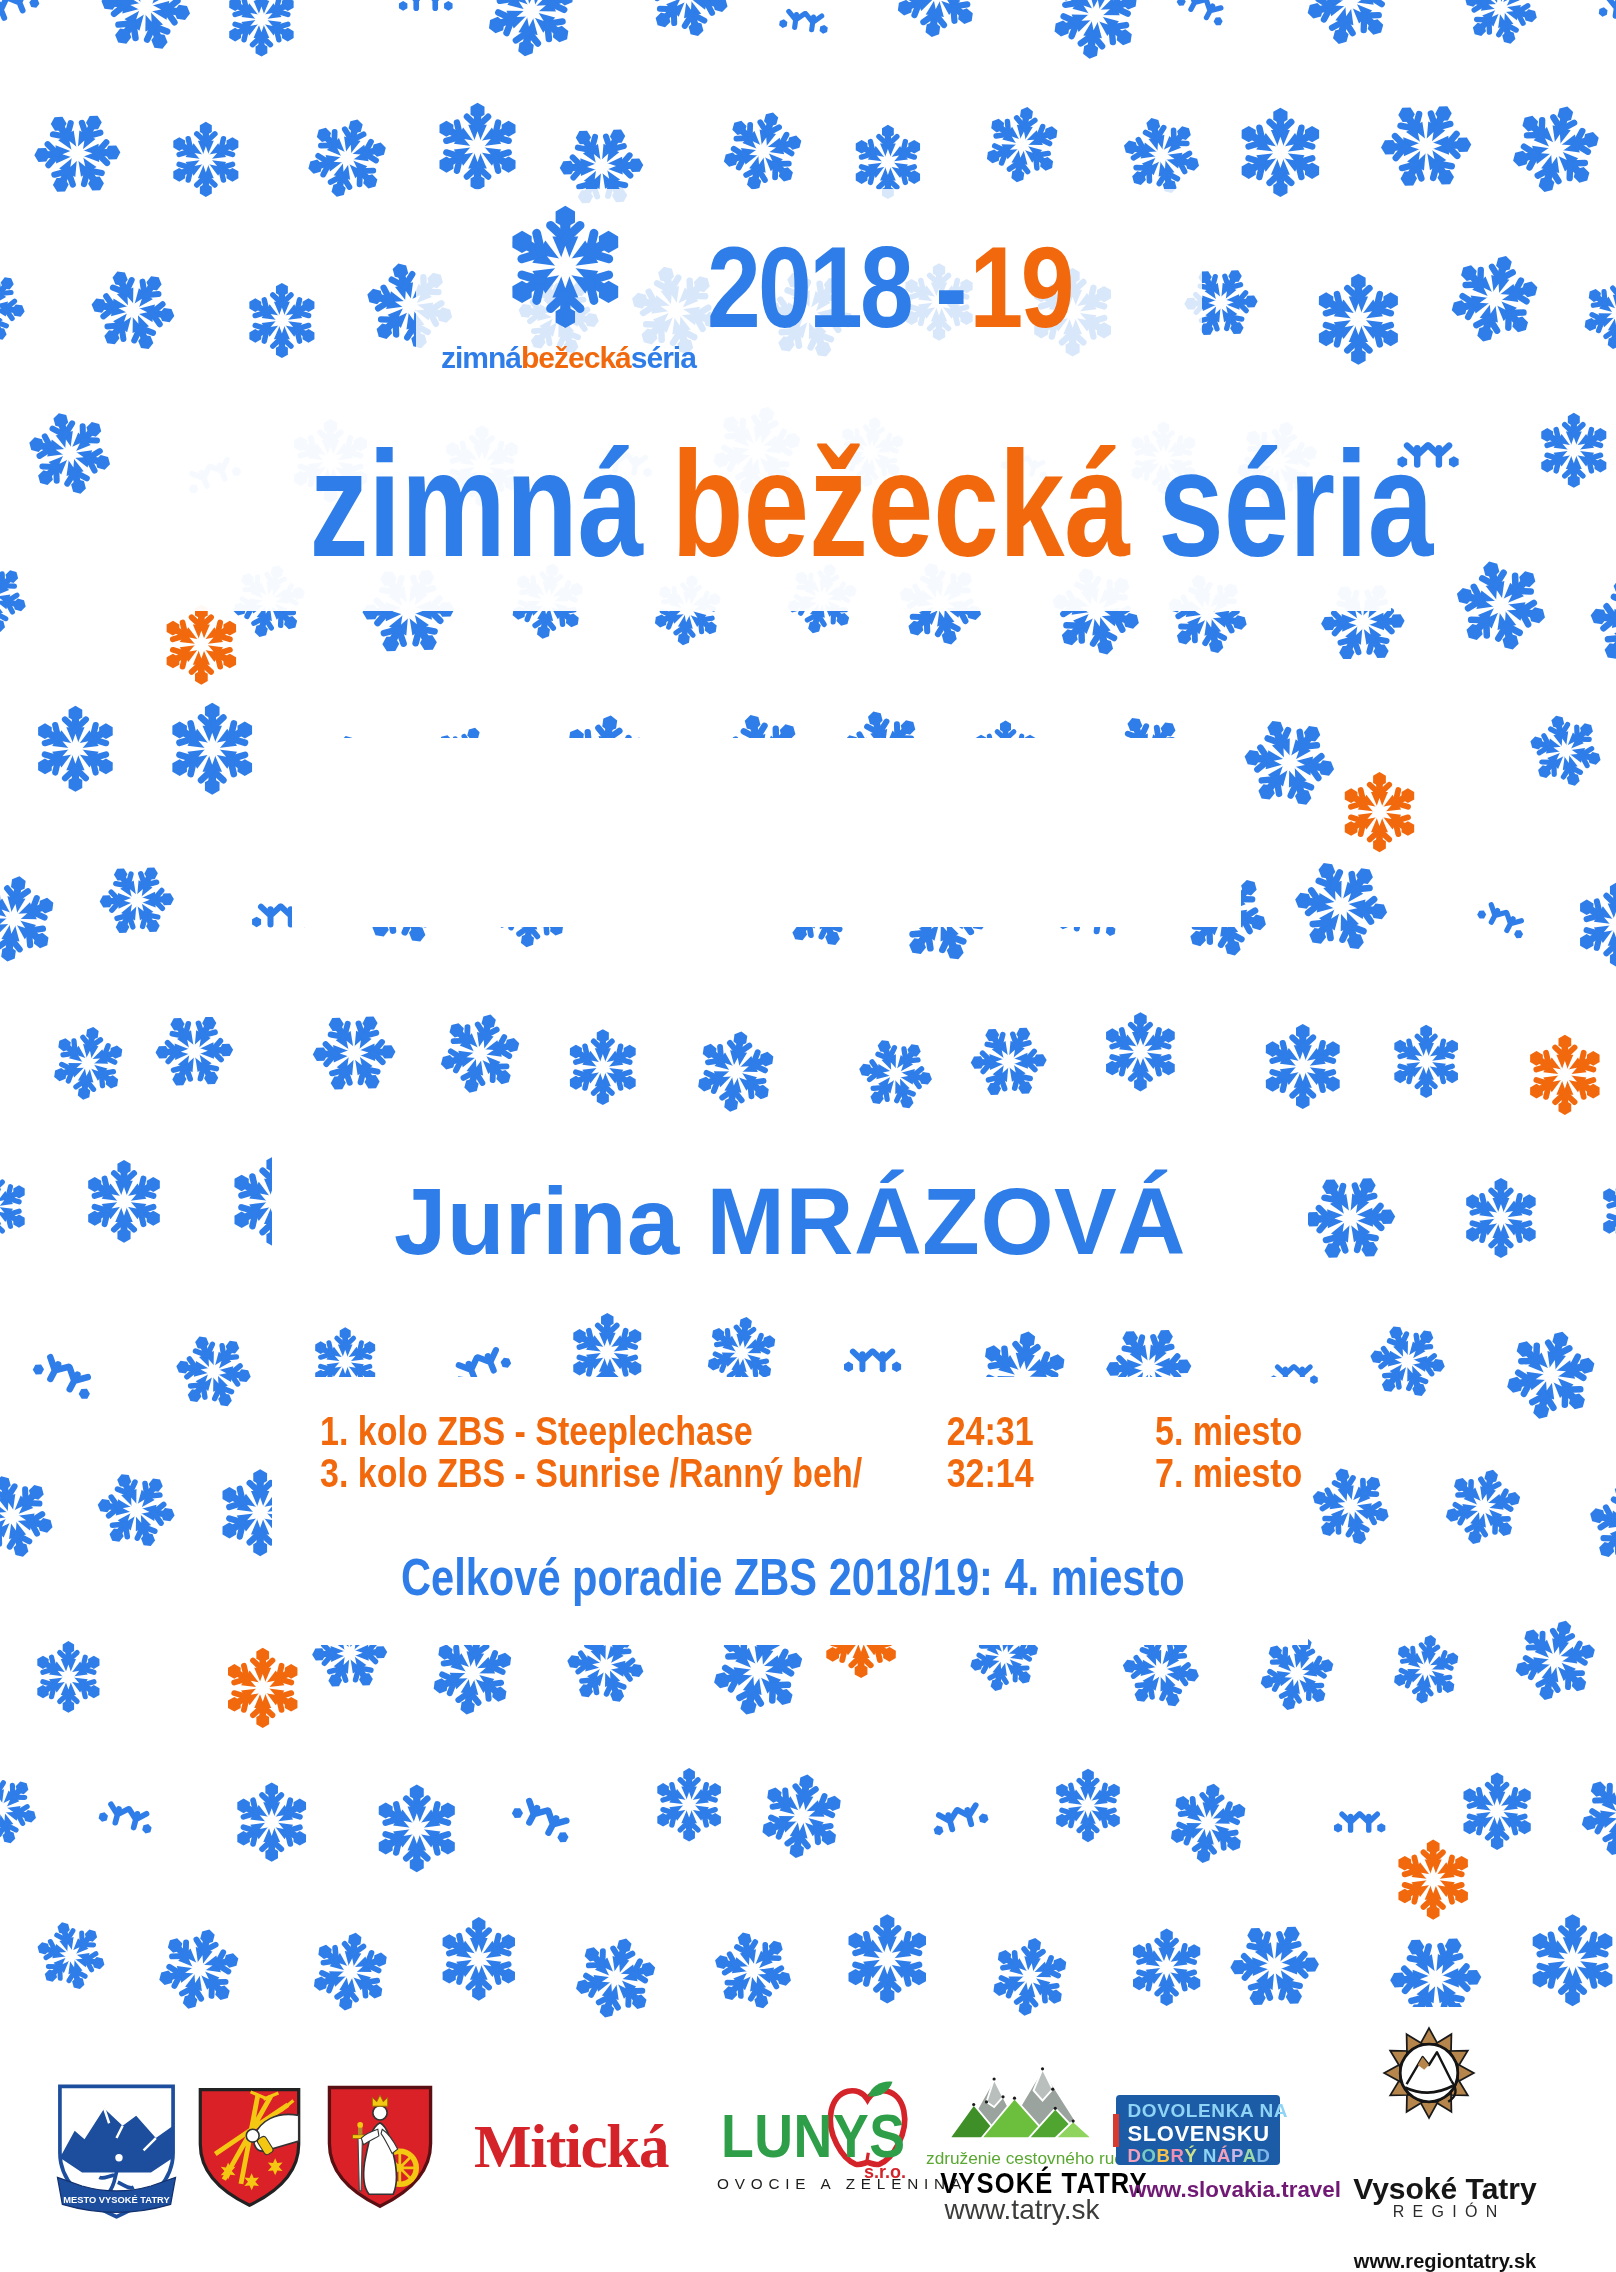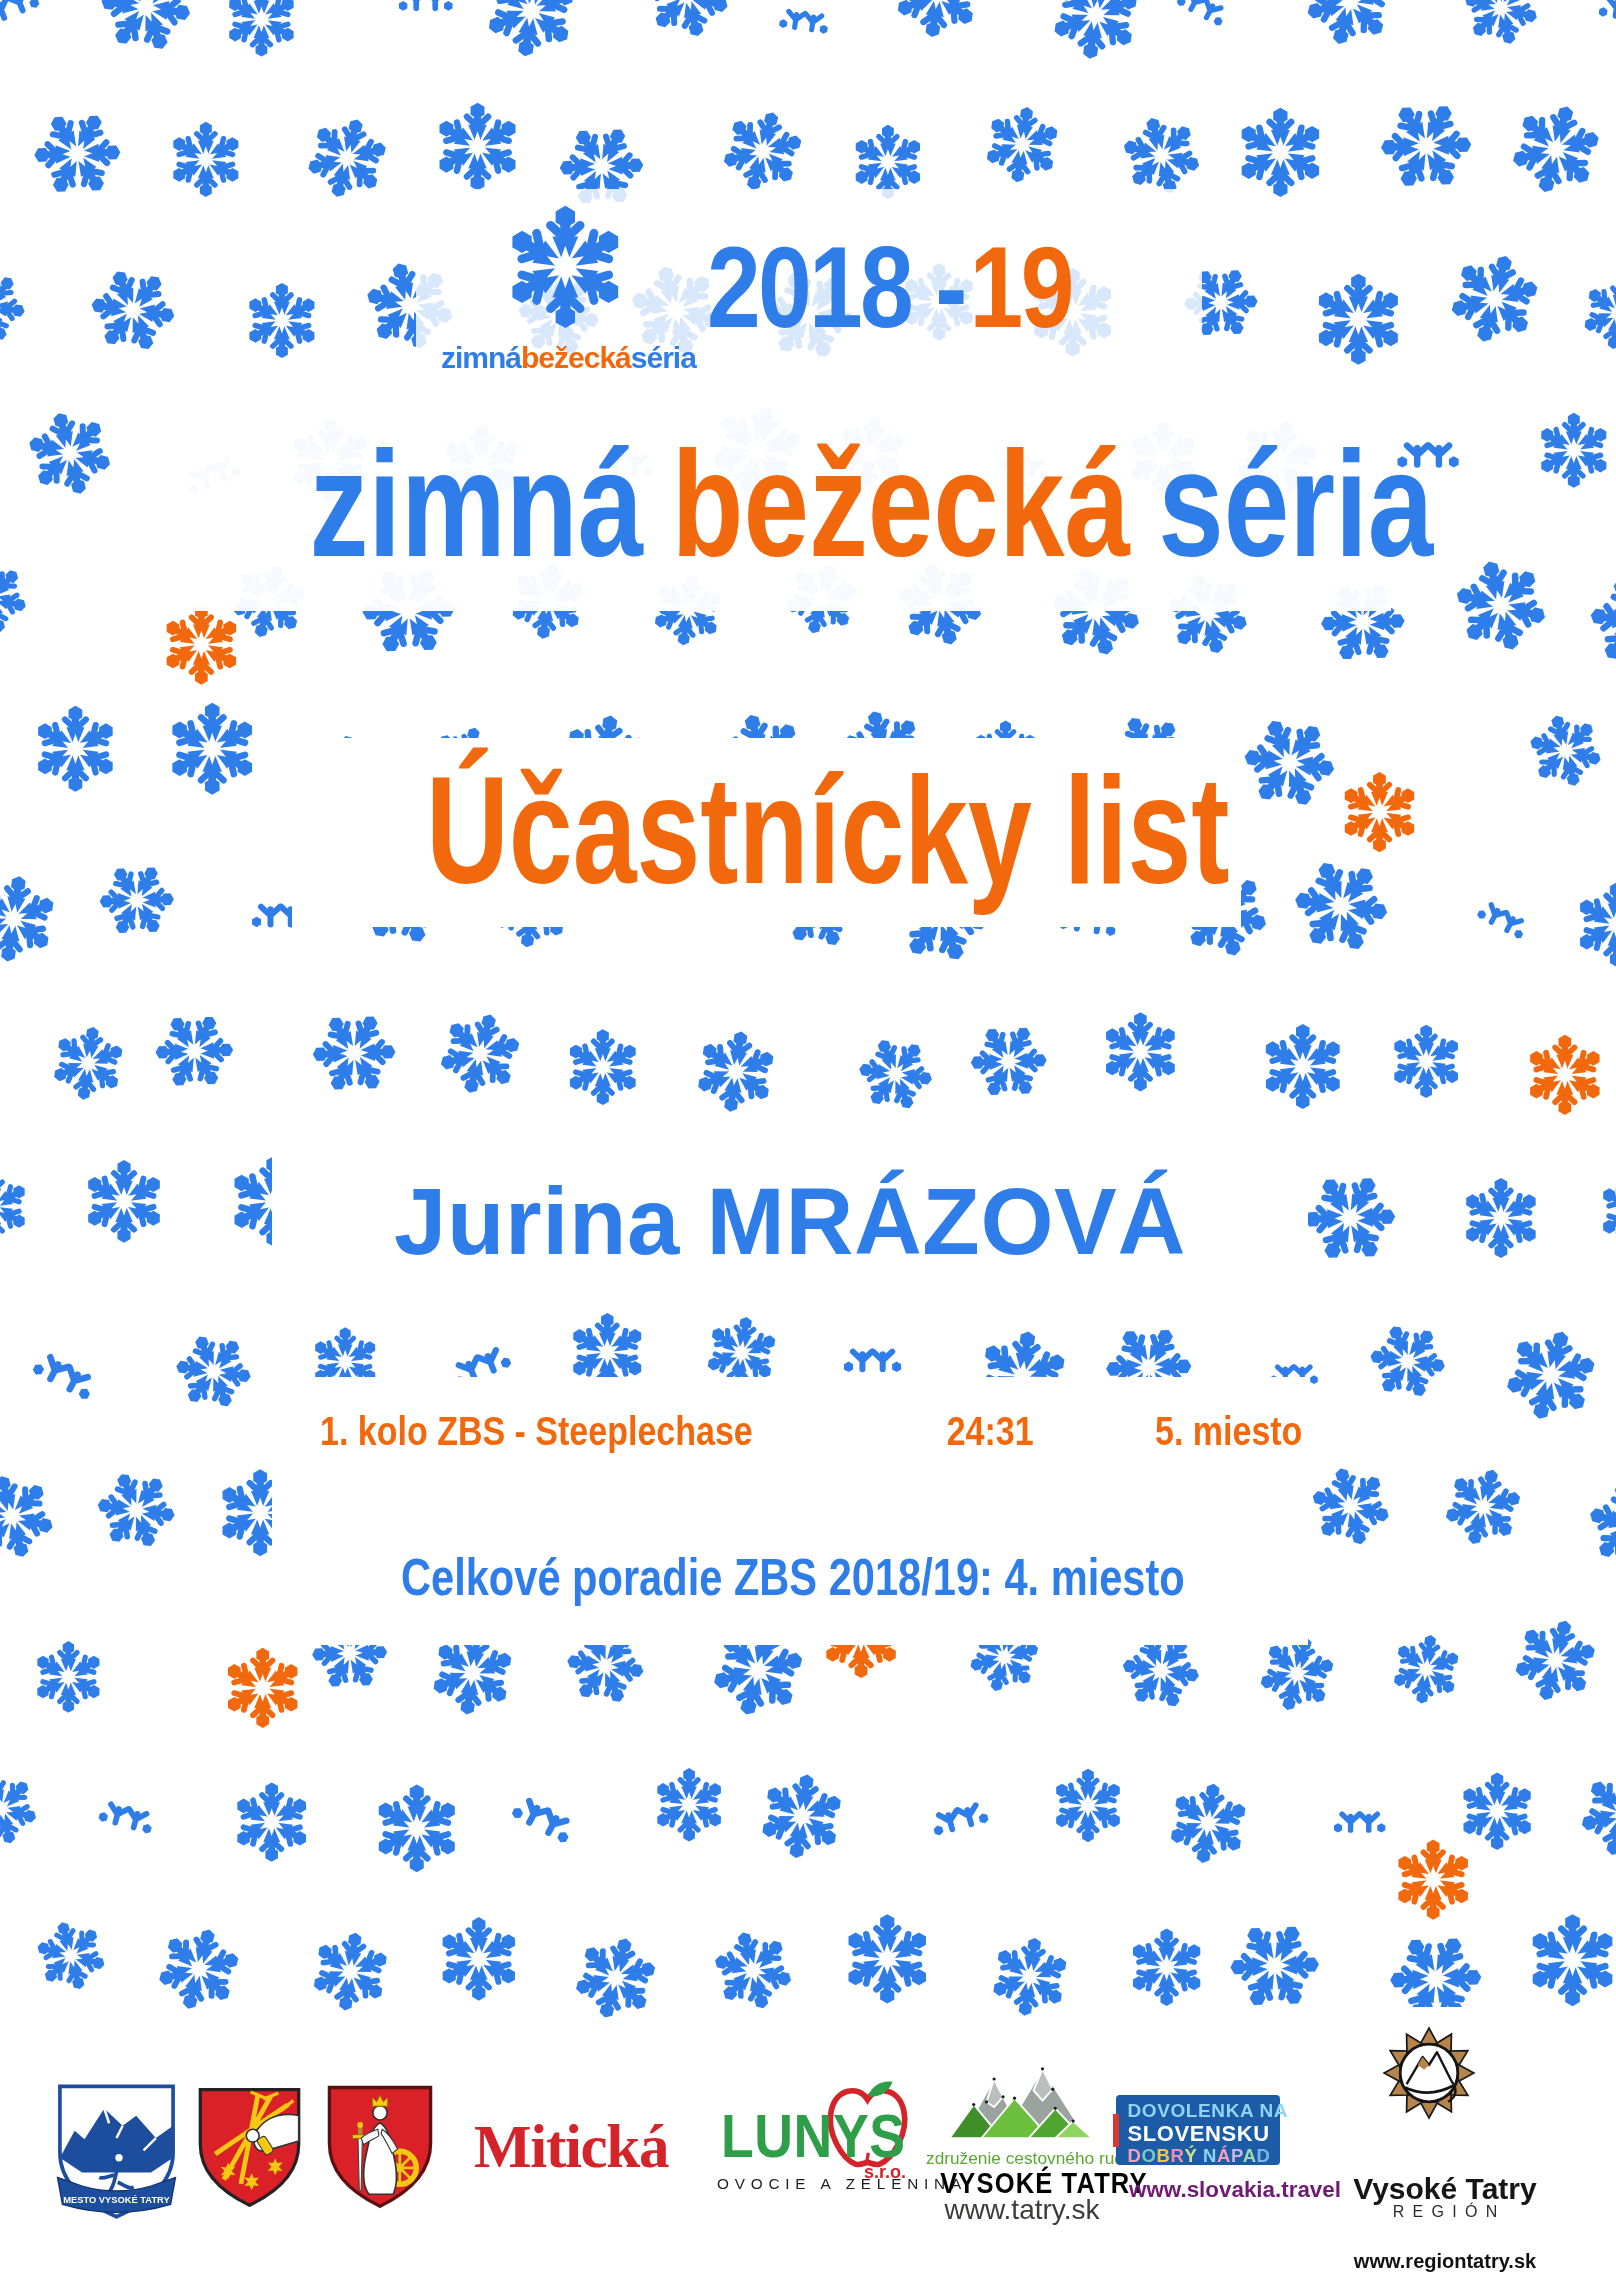--- a/index.html
+++ b/index.html
@@ -334,34 +334,37 @@
   </div>
 
   <div class="blk season">
     <span class="condL"><span style="color:#2E7DE9;">2018 -</span><span style="color:#F2690D;margin-left:.05em;">19</span></span>
   </div>
 
   <div class="blk ctr title">
     <span class="cond"><span class="gapR" style="color:#2E7DE9;">zimná</span><span class="gapR" style="color:#F2690D;">bežecká</span><span style="color:#2E7DE9;">séria</span></span>
   </div>
 
-  <div class="blk ctr subtitle" style="color:#F2690D;">
-    <span class="cond" style="transform:scaleX(.75);">Účastnícky list</span>
-  </div>
 
   <div class="blk ctr pname" style="color:#2E7DE9;">
     <span>Jurina MRÁZOVÁ</span>
   </div>
 
   <div class="blk results" style="color:#F2690D;">
     <div class="rrow">
       <div><span class="ev">1. kolo ZBS - Steeplechase</span></div>
       <div class="tmc"><span class="tm">24:31</span></div>
       <div></div>
       <div><span class="pl">5. miesto</span></div>
+    </div>
+    <div class="rrow">
+      <div><span class="ev">3. kolo ZBS - Sunrise /Ranný beh/</span></div>
+      <div class="tmc"><span class="tm">32:14</span></div>
+      <div></div>
+      <div><span class="pl">7. miesto</span></div>
     </div>
   </div>
 
   <div class="blk ctr overall" style="color:#2E7DE9;">
     <span class="cond" style="transform:scaleX(.8);">Celkové poradie ZBS 2018/19: 4. miesto</span>
   </div>
 
   <svg class="svgblk" style="left:55px;top:2081px;" width="123" height="146" viewBox="0 0 100 118">
     <path d="M4,4 H96 V58 Q96,90 50,110 Q4,90 4,58 Z" fill="#fff" stroke="#1d4e9e" stroke-width="3"></path>
     <polygon points="4,62 16,40 24,47 40,22 55,36 66,28 82,46 96,36 96,62 78,74 22,74" fill="#1d4e9e"></polygon>

